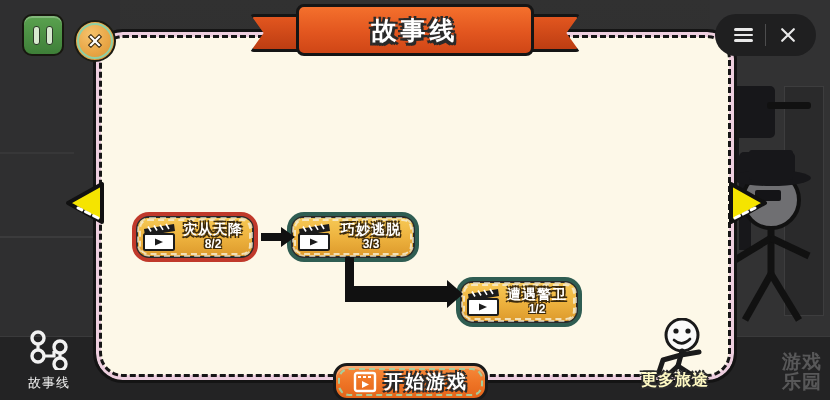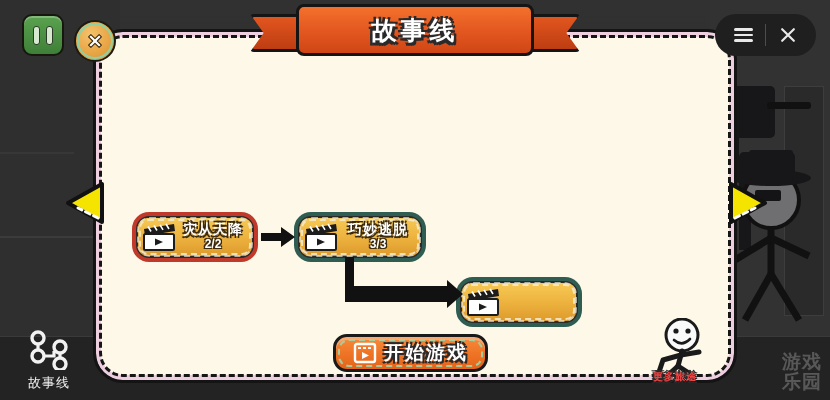--- a/index.html
+++ b/index.html
@@ -130,41 +130,41 @@
                flex:1; z-index:2; padding-right:6px; }
   .node-name { font-size:14px; font-weight:bold; color:#ffffff; letter-spacing:1px; line-height:1.05;
     text-shadow:-1.6px -1.6px 0 #3b2a0e, 1.6px -1.6px 0 #3b2a0e,
                 -1.6px 1.6px 0 #3b2a0e, 1.6px 1.6px 0 #3b2a0e; }
   .node-prog { font-size:12px; font-weight:bold; color:#ffffff; line-height:1.2;
     text-shadow:-1.4px -1.4px 0 #3b2a0e, 1.4px -1.4px 0 #3b2a0e,
                 -1.4px 1.4px 0 #3b2a0e, 1.4px 1.4px 0 #3b2a0e; }
 
   
   .start-btn {
-    position:absolute; left:333px; top:334px; width:155px; height:38px; z-index:8;
+    position:absolute; left:333px; top:363px; width:155px; height:38px; z-index:8;
     background:linear-gradient(180deg,#f78a3c 0%,#ef7526 50%,#e4641a 100%);
     border:3px solid #1a1a1a; border-radius:14px;
     display:flex; align-items:center; justify-content:center; gap:7px;
     cursor:pointer;
     box-shadow:inset 0 3px 0 rgba(255,255,255,.28);
   }
   .start-btn::after { content:""; position:absolute; inset:2px; border-radius:11px;
         border:2px dashed #9fd6a8; opacity:.9; pointer-events:none; }
   .start-label { font-size:19px; font-weight:bold; color:#ffffff; letter-spacing:2px; z-index:2;
     text-shadow:-2px -2px 0 #2a2a2a, 2px -2px 0 #2a2a2a, -2px 2px 0 #2a2a2a, 2px 2px 0 #2a2a2a; }
 
   
   .nav-story { position:absolute; left:10px; top:330px; width:78px; z-index:6;
                display:flex; flex-direction:column; align-items:center; gap:4px; cursor:pointer; }
   .nav-label { font-size:13px; color:#f2f2f2; letter-spacing:1px; }
 
   
   .more-journeys { position:absolute; left:620px; top:318px; width:110px; z-index:9;
                    display:flex; flex-direction:column; align-items:center; cursor:pointer; }
-  .mj-label { font-size:10px; font-weight:bold; color:#ef4444; letter-spacing:1px; margin-top:-10px;
+  .mj-label { font-size:16px; font-weight:bold; color:#fef9c3; letter-spacing:1px; margin-top:-10px;
     text-shadow:-1.8px -1.8px 0 #2a2a2a, 1.8px -1.8px 0 #2a2a2a,
                 -1.8px 1.8px 0 #2a2a2a, 1.8px 1.8px 0 #2a2a2a; }
 
   .watermark { position:absolute; right:8px; bottom:8px; font-size:19px; font-weight:bold;
                color:rgba(225,225,225,.28); letter-spacing:1px; line-height:1.05;
                text-align:center; z-index:10; }
 </style>
 </head>
 <body>
 
@@ -233,25 +233,25 @@
     <div class="node selected" style="left:34px; top:178px; width:120px;">
       <div class="node-frame"></div>
       <svg class="clapper" viewBox="0 0 34 30">
         <path d="M2 7 L32 2 L33 9 L3 14 Z" fill="#1c1c1c"></path>
         <path d="M6 4.5 L9 9.5 M12 3.5 L15 8.5 M18 2.8 L21 7.8 M24 2 L27 7" stroke="#fff" stroke-width="1.6"></path>
         <rect x="2" y="12" width="30" height="16" rx="1.5" fill="#fff" stroke="#1c1c1c" stroke-width="2"></rect>
         <path d="M13 16.5 L21 20 L13 23.5 Z" fill="#1c1c1c"></path>
       </svg>
       <div class="node-text">
         <span class="node-name">灾从天降</span>
-        <span class="node-prog">2/2</span>
+        <span class="node-prog">8/2</span>
       </div>
     </div>
 
-    <div class="node normal" style="left:196px; top:178px; width:126px;text-align:center;">
+    <div class="node normal" style="left:189px; top:178px; width:126px;text-align:center;">
       <div class="node-frame"></div>
       <svg class="clapper" viewBox="0 0 34 30">
         <path d="M2 7 L32 2 L33 9 L3 14 Z" fill="#1c1c1c"></path>
         <path d="M6 4.5 L9 9.5 M12 3.5 L15 8.5 M18 2.8 L21 7.8 M24 2 L27 7" stroke="#fff" stroke-width="1.6"></path>
         <rect x="2" y="12" width="30" height="16" rx="1.5" fill="#fff" stroke="#1c1c1c" stroke-width="2"></rect>
         <path d="M13 16.5 L21 20 L13 23.5 Z" fill="#1c1c1c"></path>
       </svg>
       <div class="node-text">
         <span class="node-name">巧妙逃脱</span>
         <span class="node-prog">3/3</span>
@@ -259,20 +259,24 @@
     </div>
 
     <div class="node normal" style="left:358px; top:243px; width:120px;">
       <div class="node-frame"></div>
       <svg class="clapper" viewBox="0 0 34 30">
         <path d="M2 7 L32 2 L33 9 L3 14 Z" fill="#1c1c1c"></path>
         <path d="M6 4.5 L9 9.5 M12 3.5 L15 8.5 M18 2.8 L21 7.8 M24 2 L27 7" stroke="#fff" stroke-width="1.6"></path>
         <rect x="2" y="12" width="30" height="16" rx="1.5" fill="#fff" stroke="#1c1c1c" stroke-width="2"></rect>
         <path d="M13 16.5 L21 20 L13 23.5 Z" fill="#1c1c1c"></path>
       </svg>
+      <div class="node-text">
+        <span class="node-name">遭遇警卫</span>
+        <span class="node-prog">1/2</span>
+      </div>
     </div>
 
     <svg style="position:absolute; left:160px; top:189px; width:36px; height:22px; z-index:4;" viewBox="0 0 36 22">
       <path d="M0 7 L20 7 L20 1 L34 11 L20 21 L20 15 L0 15 Z" fill="#111"></path>
     </svg>
 
     <svg style="position:absolute; left:242px; top:220px; width:124px; height:56px; z-index:4;" viewBox="0 0 124 56">
       <path d="M2 0 L11 0 L11 34 L2 34 Z" fill="#111"></path>
       <path d="M2 29 L104 29 L104 23 L120 37 L104 51 L104 45 L2 45 Z" fill="#111"></path>
     </svg>

